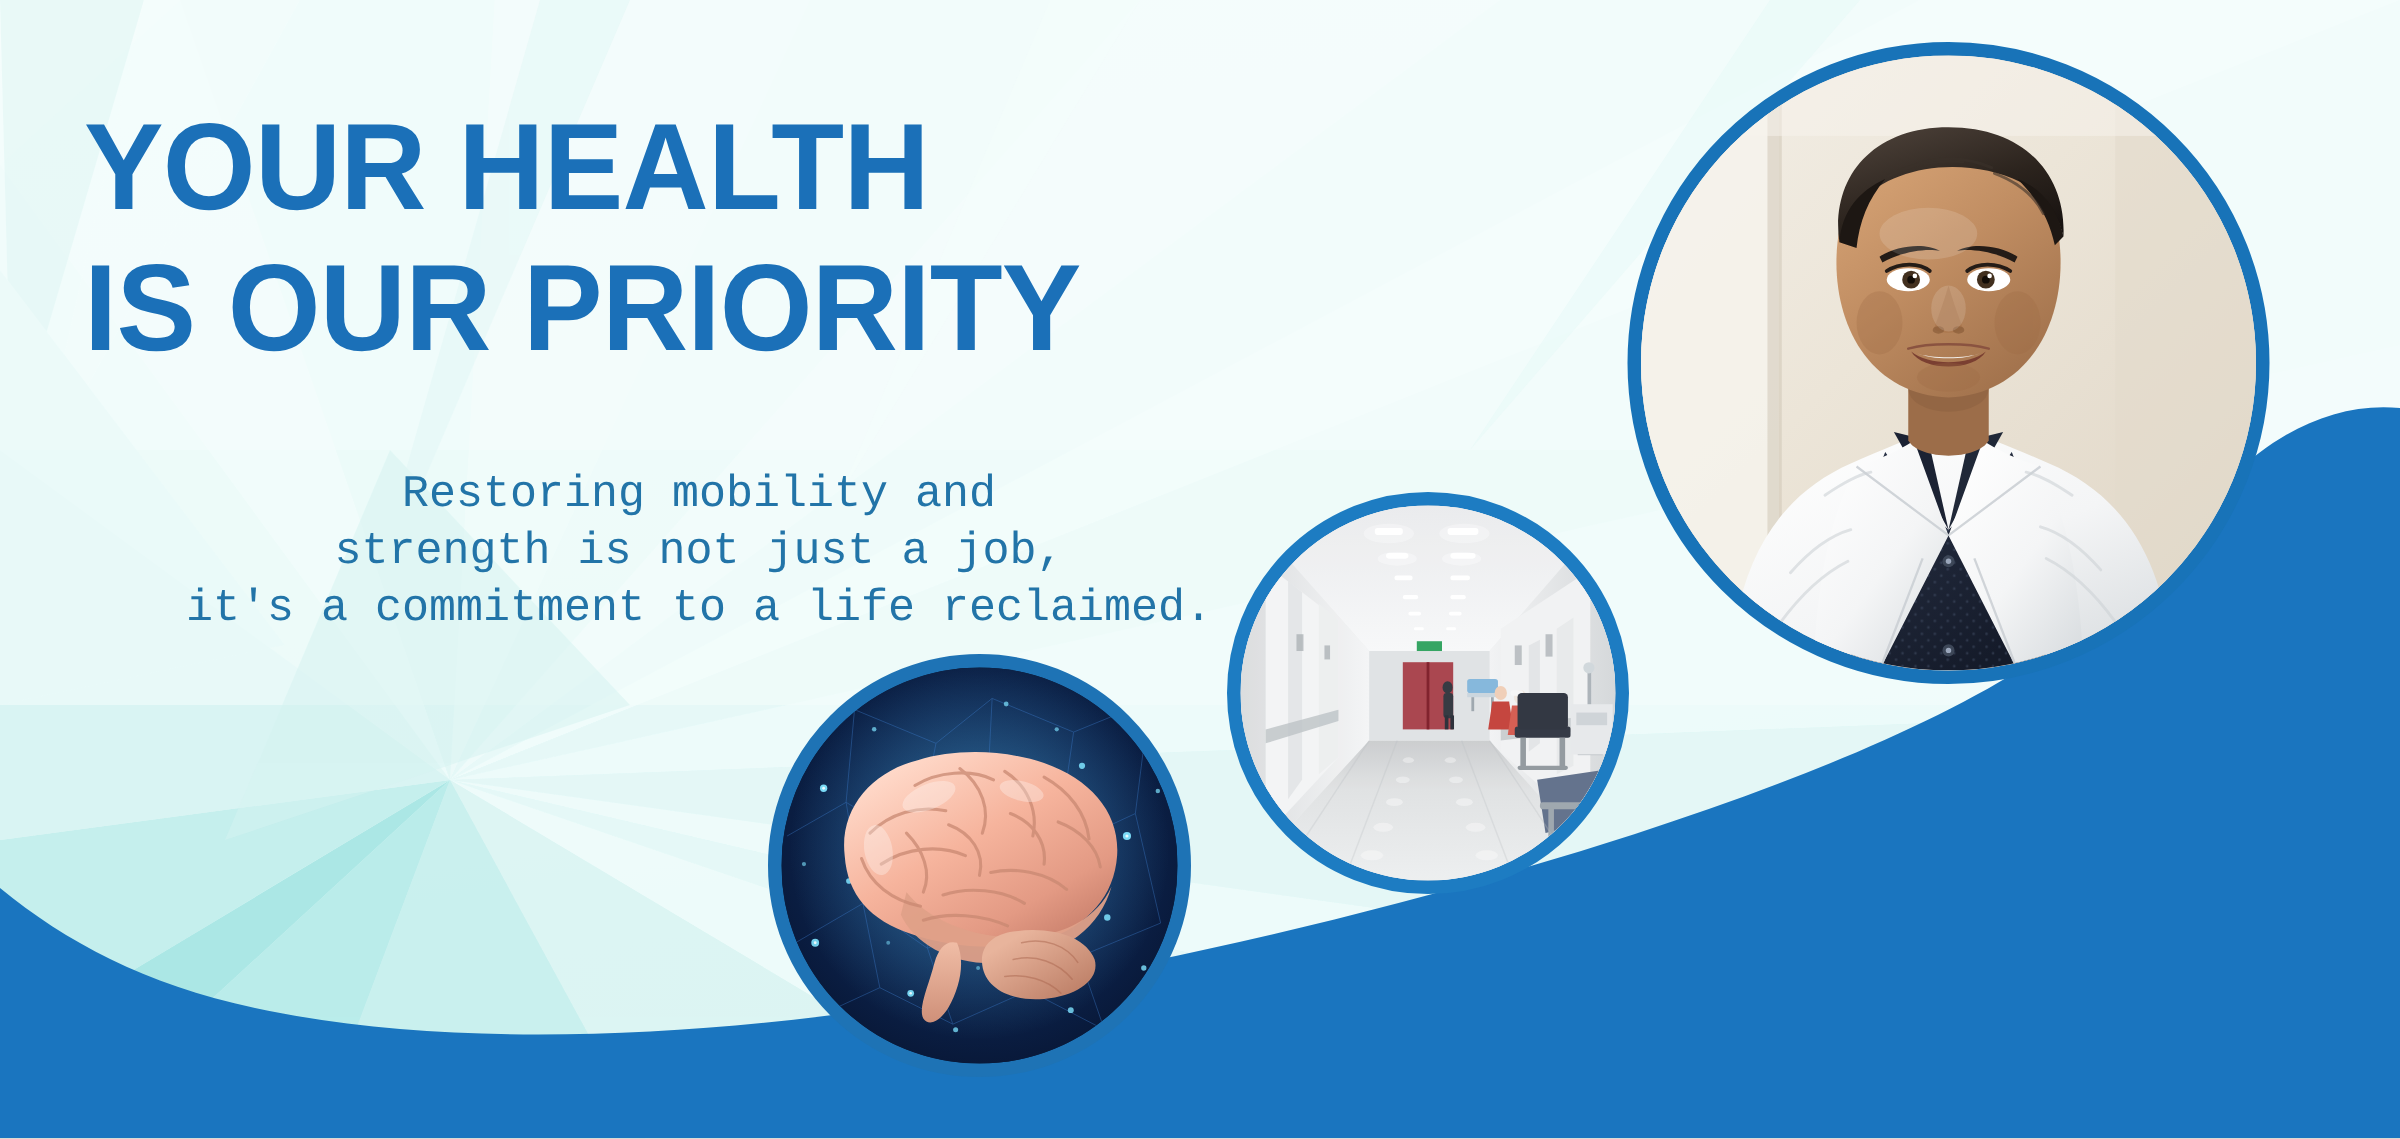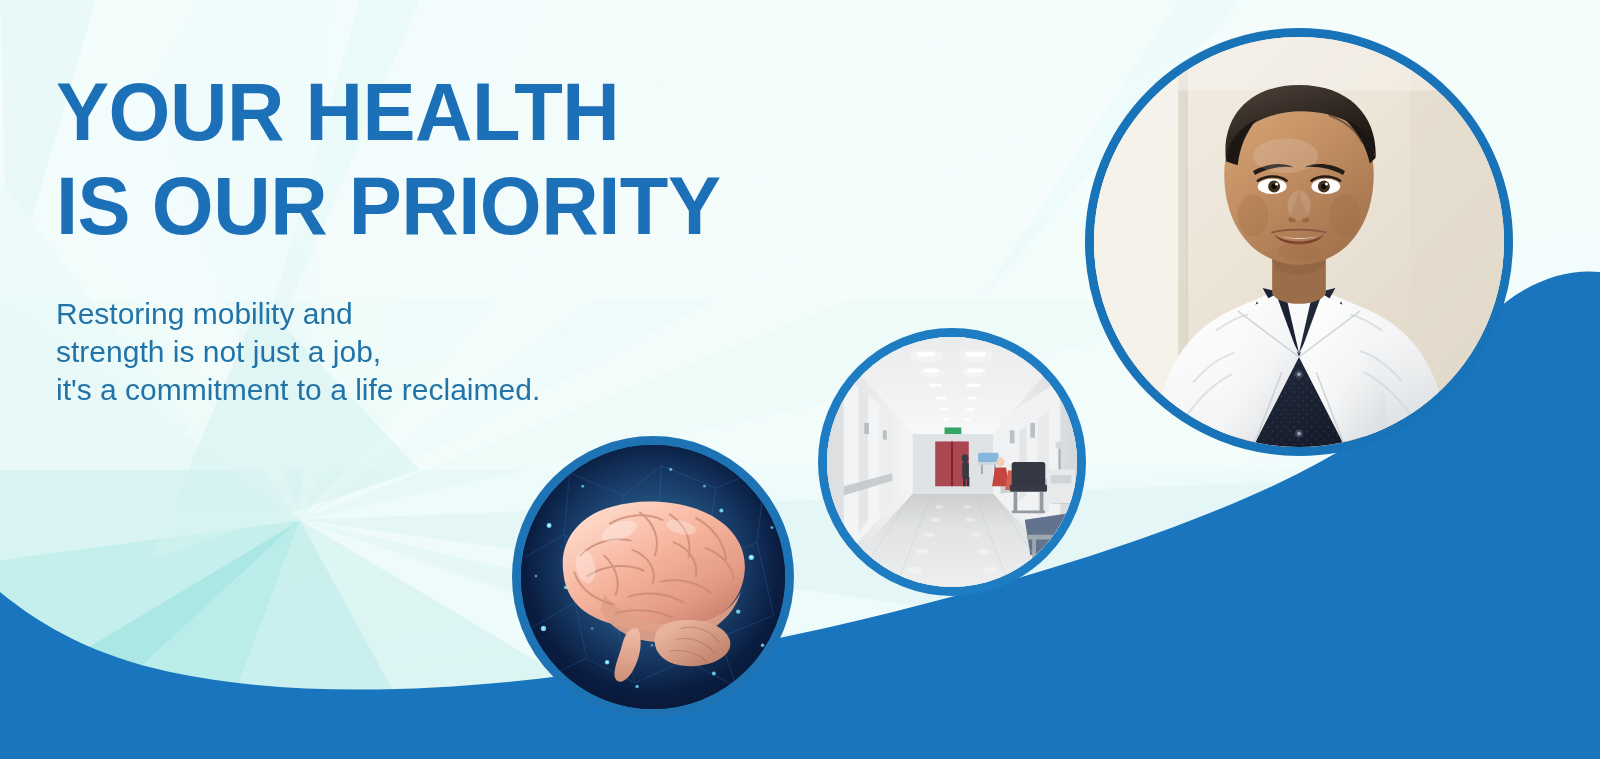--- a/index.html
+++ b/index.html
@@ -30,28 +30,29 @@
     letter-spacing:-0.5px;
     text-transform:uppercase;
     color:#1b70b8;
     transform:scaleX(0.97);
     transform-origin:left center;
     white-space:pre;
   }
   .headline .l2{display:block;margin-top:14px;}
 
   .subhead{
-    margin:0;
+    margin:16px;
     padding-top:48px;
-    font-family:Liberation Sans, sans-serif;
+    font-family:Liberation Mono, monospace;
     font-weight:400;
     font-size:30px;
     line-height:1.27;
     color:#2274a8;
     white-space:pre-line;
+    text-align:center;
   }
 
   
   .circle{
     position:absolute;
     border-radius:50%;
     overflow:hidden;
     box-sizing:border-box;
   }
 

